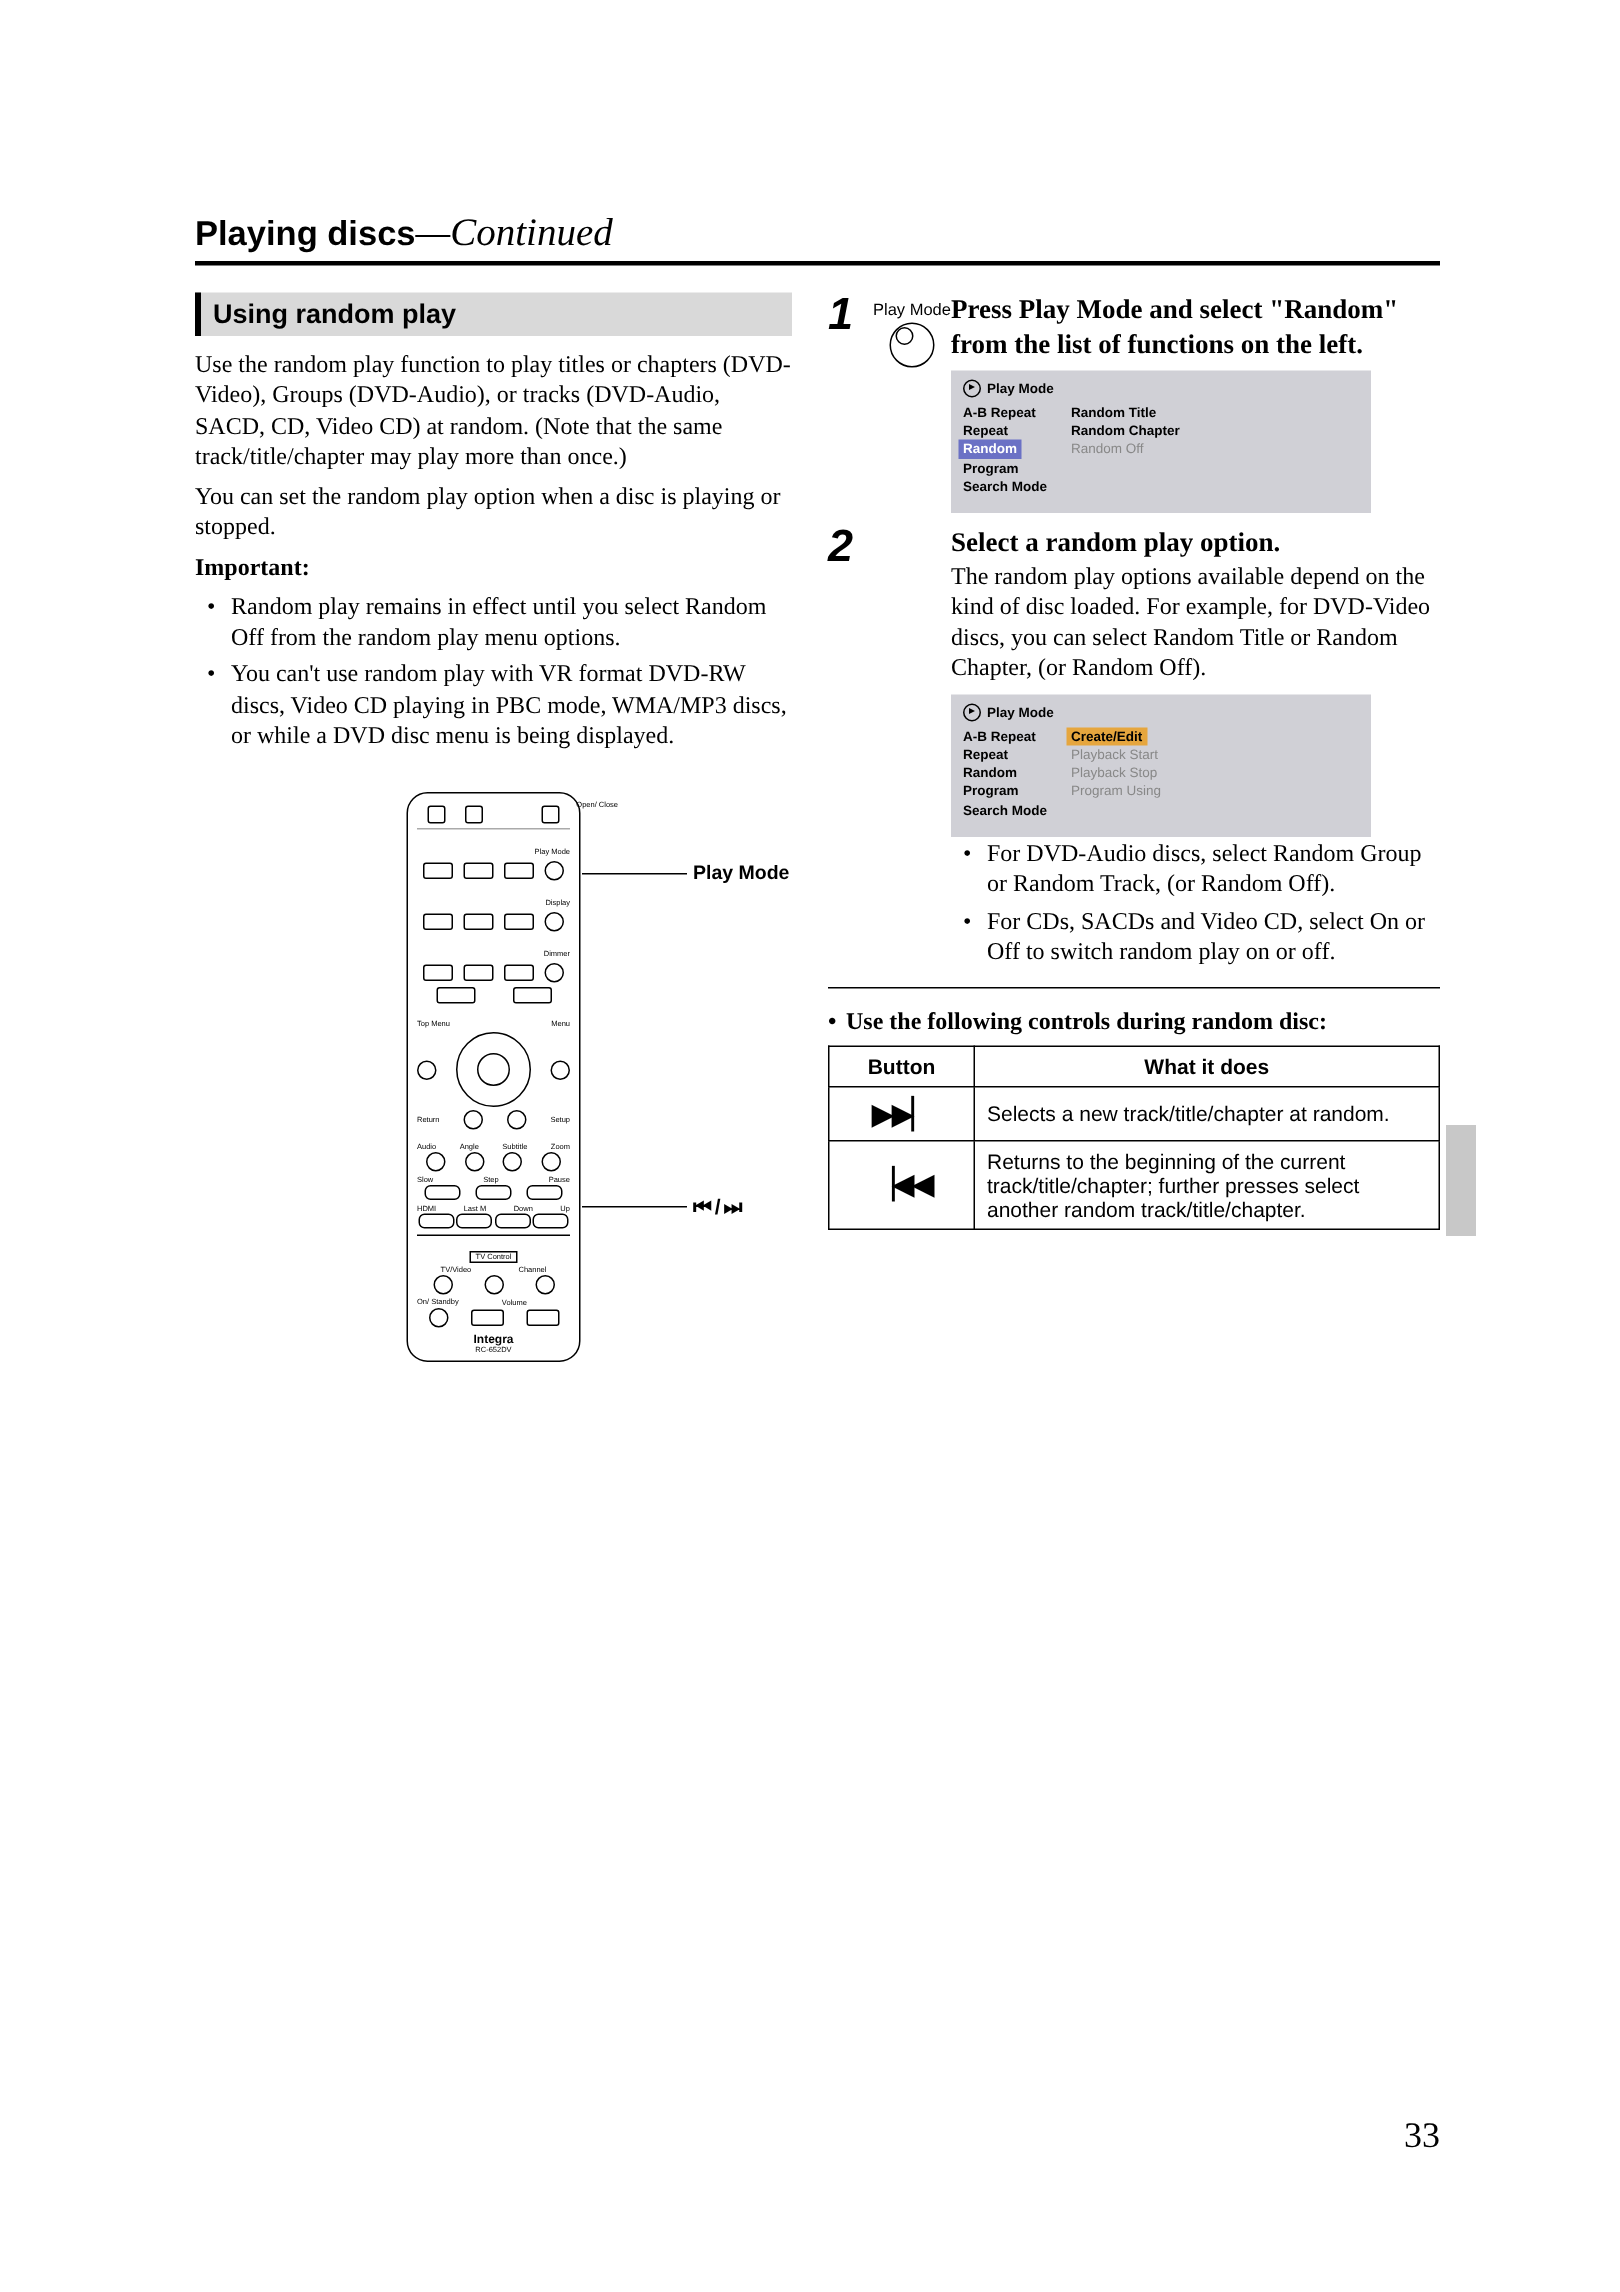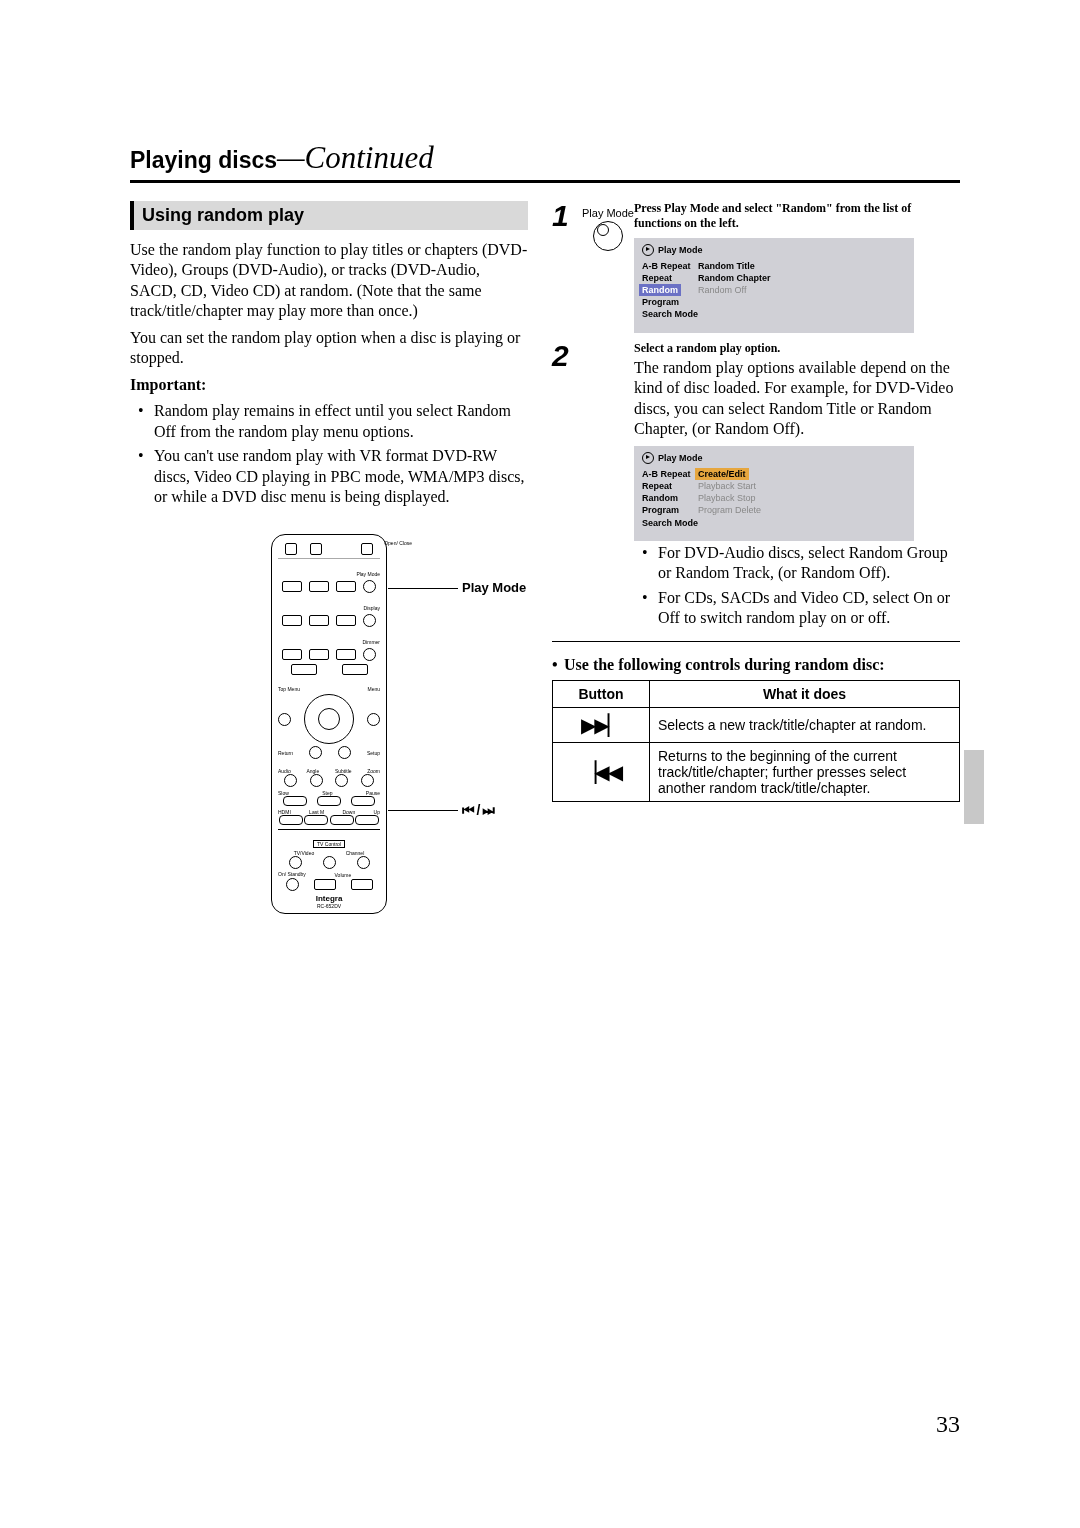--- a/index.html
+++ b/index.html
@@ -23,21 +23,21 @@
     margin-bottom: 18px;
   }
   .chapter-header .title {
     font-family: Arial, Helvetica, sans-serif;
     font-size: 23px;
     font-weight: bold;
   }
   .chapter-header .cont {
     font-family: "Times New Roman", serif;
     font-style: italic;
-    font-size: 31px;
+    font-size: 26px;
     font-weight: normal;
   }
   .columns {
     display: flex;
     gap: 24px;
   }
   .col-left {
     width: 398px;
     flex: 0 0 398px;
   }
@@ -188,21 +188,21 @@
     border-radius: 50%; top: 2px; left: 3px;
   }
   .step-body {
     flex: 1;
     font-size: 16px;
     line-height: 1.28;
   }
   .step-body .heading {
     font-family: "Times New Roman", serif;
     font-weight: bold;
-    font-size: 12px;
+    font-size: 18px;
     margin-bottom: 2px;
   }
   .step-divider {
     border-top: 1px solid #000;
     margin: 6px 0 10px 0;
   }
 
   
   .menu-box {
     background: #d0d0d6;
@@ -225,20 +225,21 @@
     width: 10px; height: 10px; border: 1px solid #000; border-radius: 50%;
     display:inline-block; position: relative;
   }
   .menu-box .hdr .disc-icon::after {
     content:""; position:absolute; width:0;height:0;
     border-left:4px solid #000; border-top:2.5px solid transparent; border-bottom:2.5px solid transparent;
     top:2px; left:3px;
   }
   .menu-cols {
     display: flex;
+    gap: 16px;
   }
   .menu-col-left div { font-weight: bold; }
   .menu-col-left div.sel {
     background: #6b71c5; color: #fff; padding: 0 3px; margin-left: -3px; font-weight: bold;
     display: inline-block;
   }
   .menu-col-right div { color: #000; font-weight: bold; }
   .menu-col-right div.dim { color: #888; font-weight: normal; }
   .menu-col-right div.sel {
     background: #e6a63e; font-weight: bold; padding: 0 3px; margin-left: -3px; display:inline-block;
@@ -490,21 +491,21 @@
                 <div>A-B Repeat</div>
                 <div>Repeat</div>
                 <div>Random</div>
                 <div>Program</div>
                 <div>Search Mode</div>
               </div>
               <div class="menu-col-right">
                 <div class="sel">Create/Edit</div>
                 <div class="dim">Playback Start</div>
                 <div class="dim">Playback Stop</div>
-                <div class="dim">Program Delete</div>
+                <div class="dim">Program Using</div>
               </div>
             </div>
           </div>
           <ul class="bullets">
             <li>For DVD-Audio discs, select Random Group or Random Track, (or Random Off).</li>
             <li>For CDs, SACDs and Video CD, select On or Off to switch random play on or off.</li>
           </ul>
         </div>
       </div>
 

